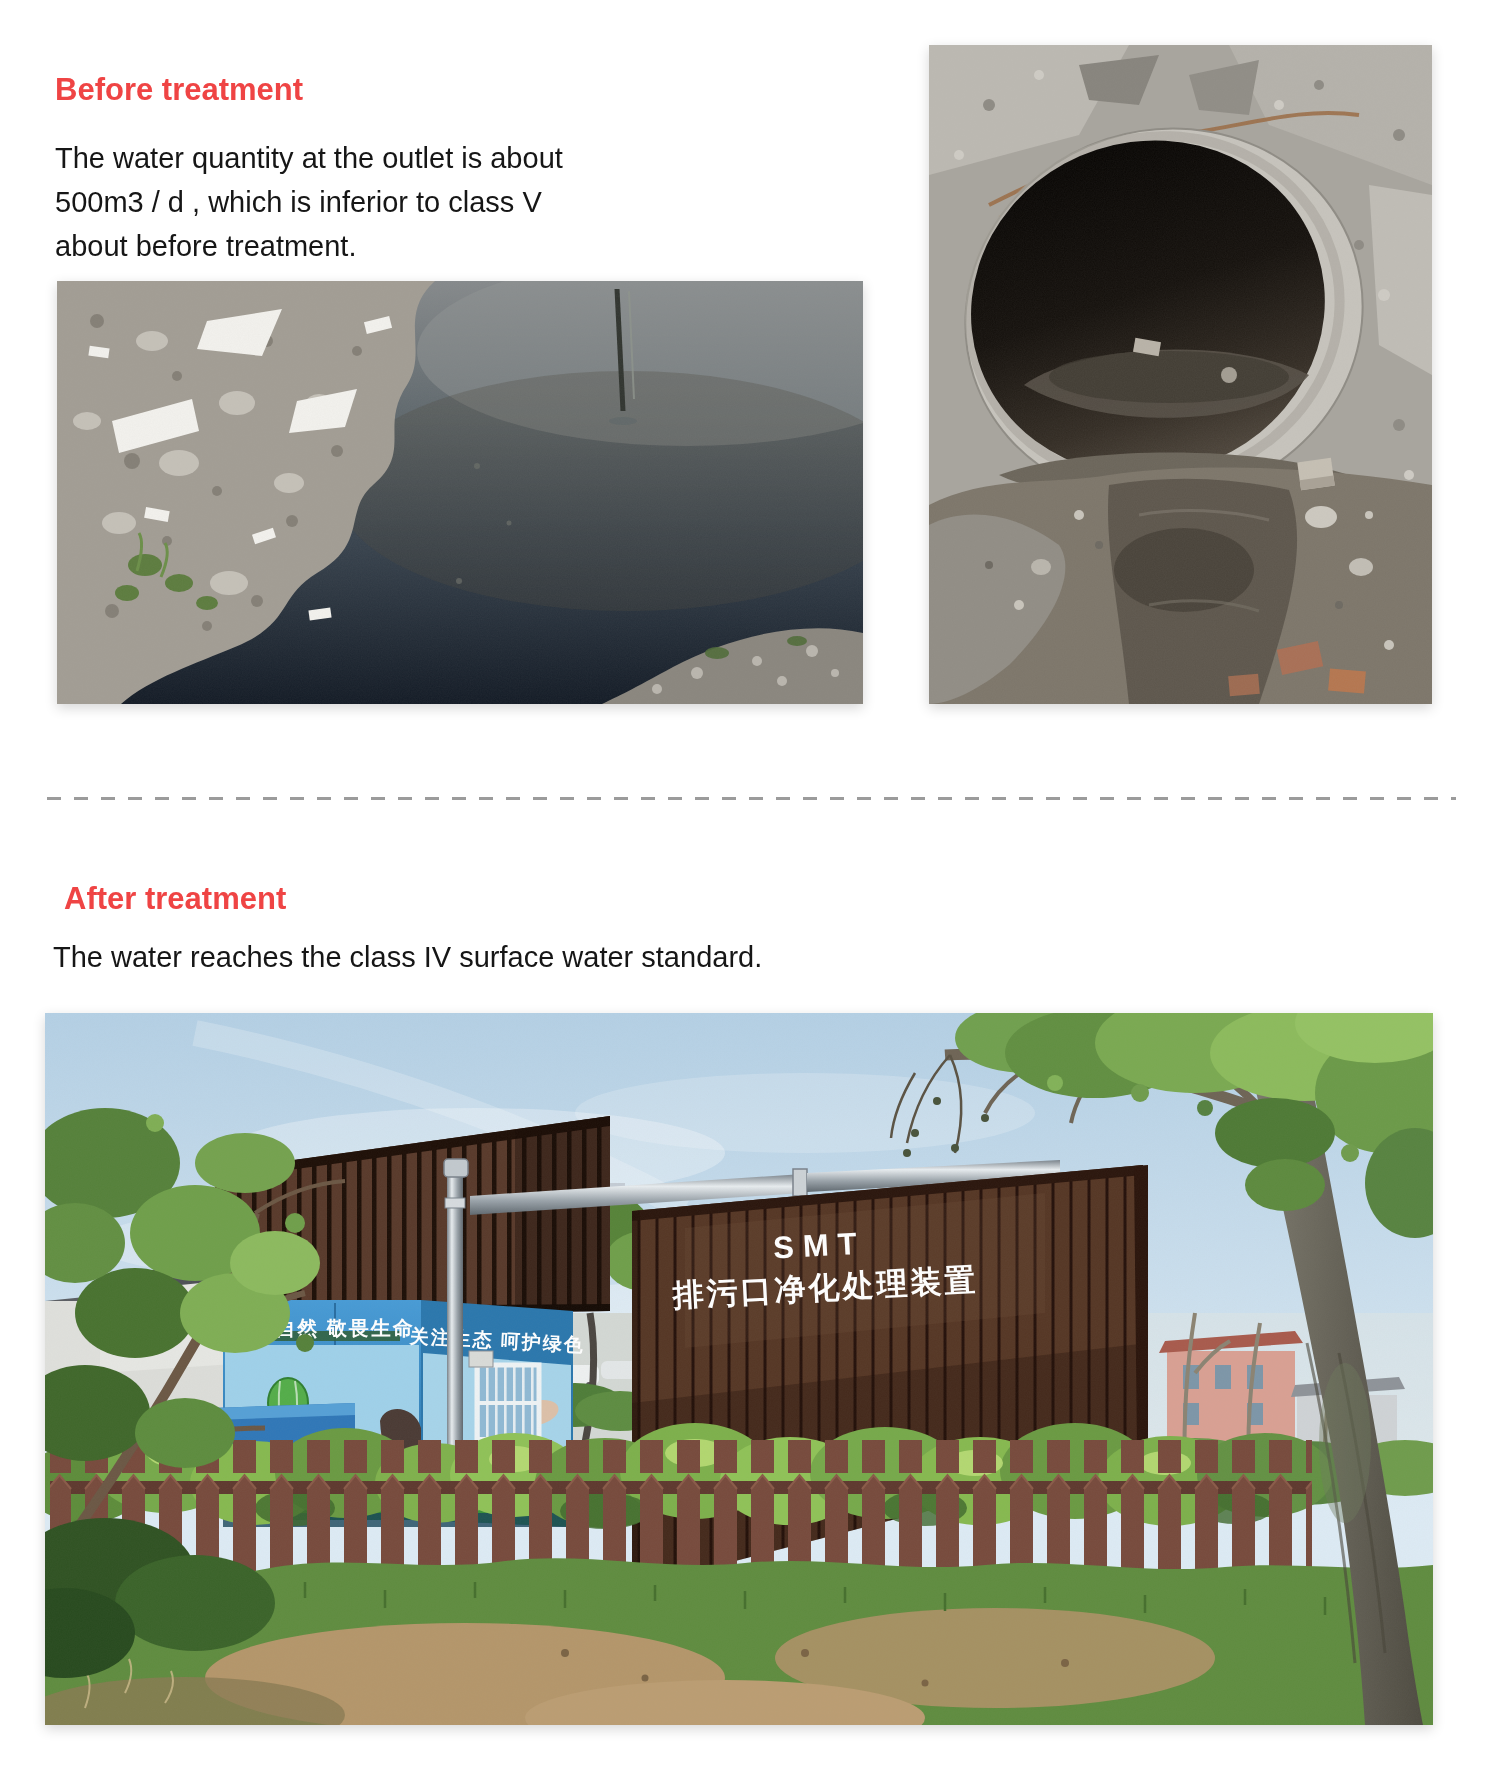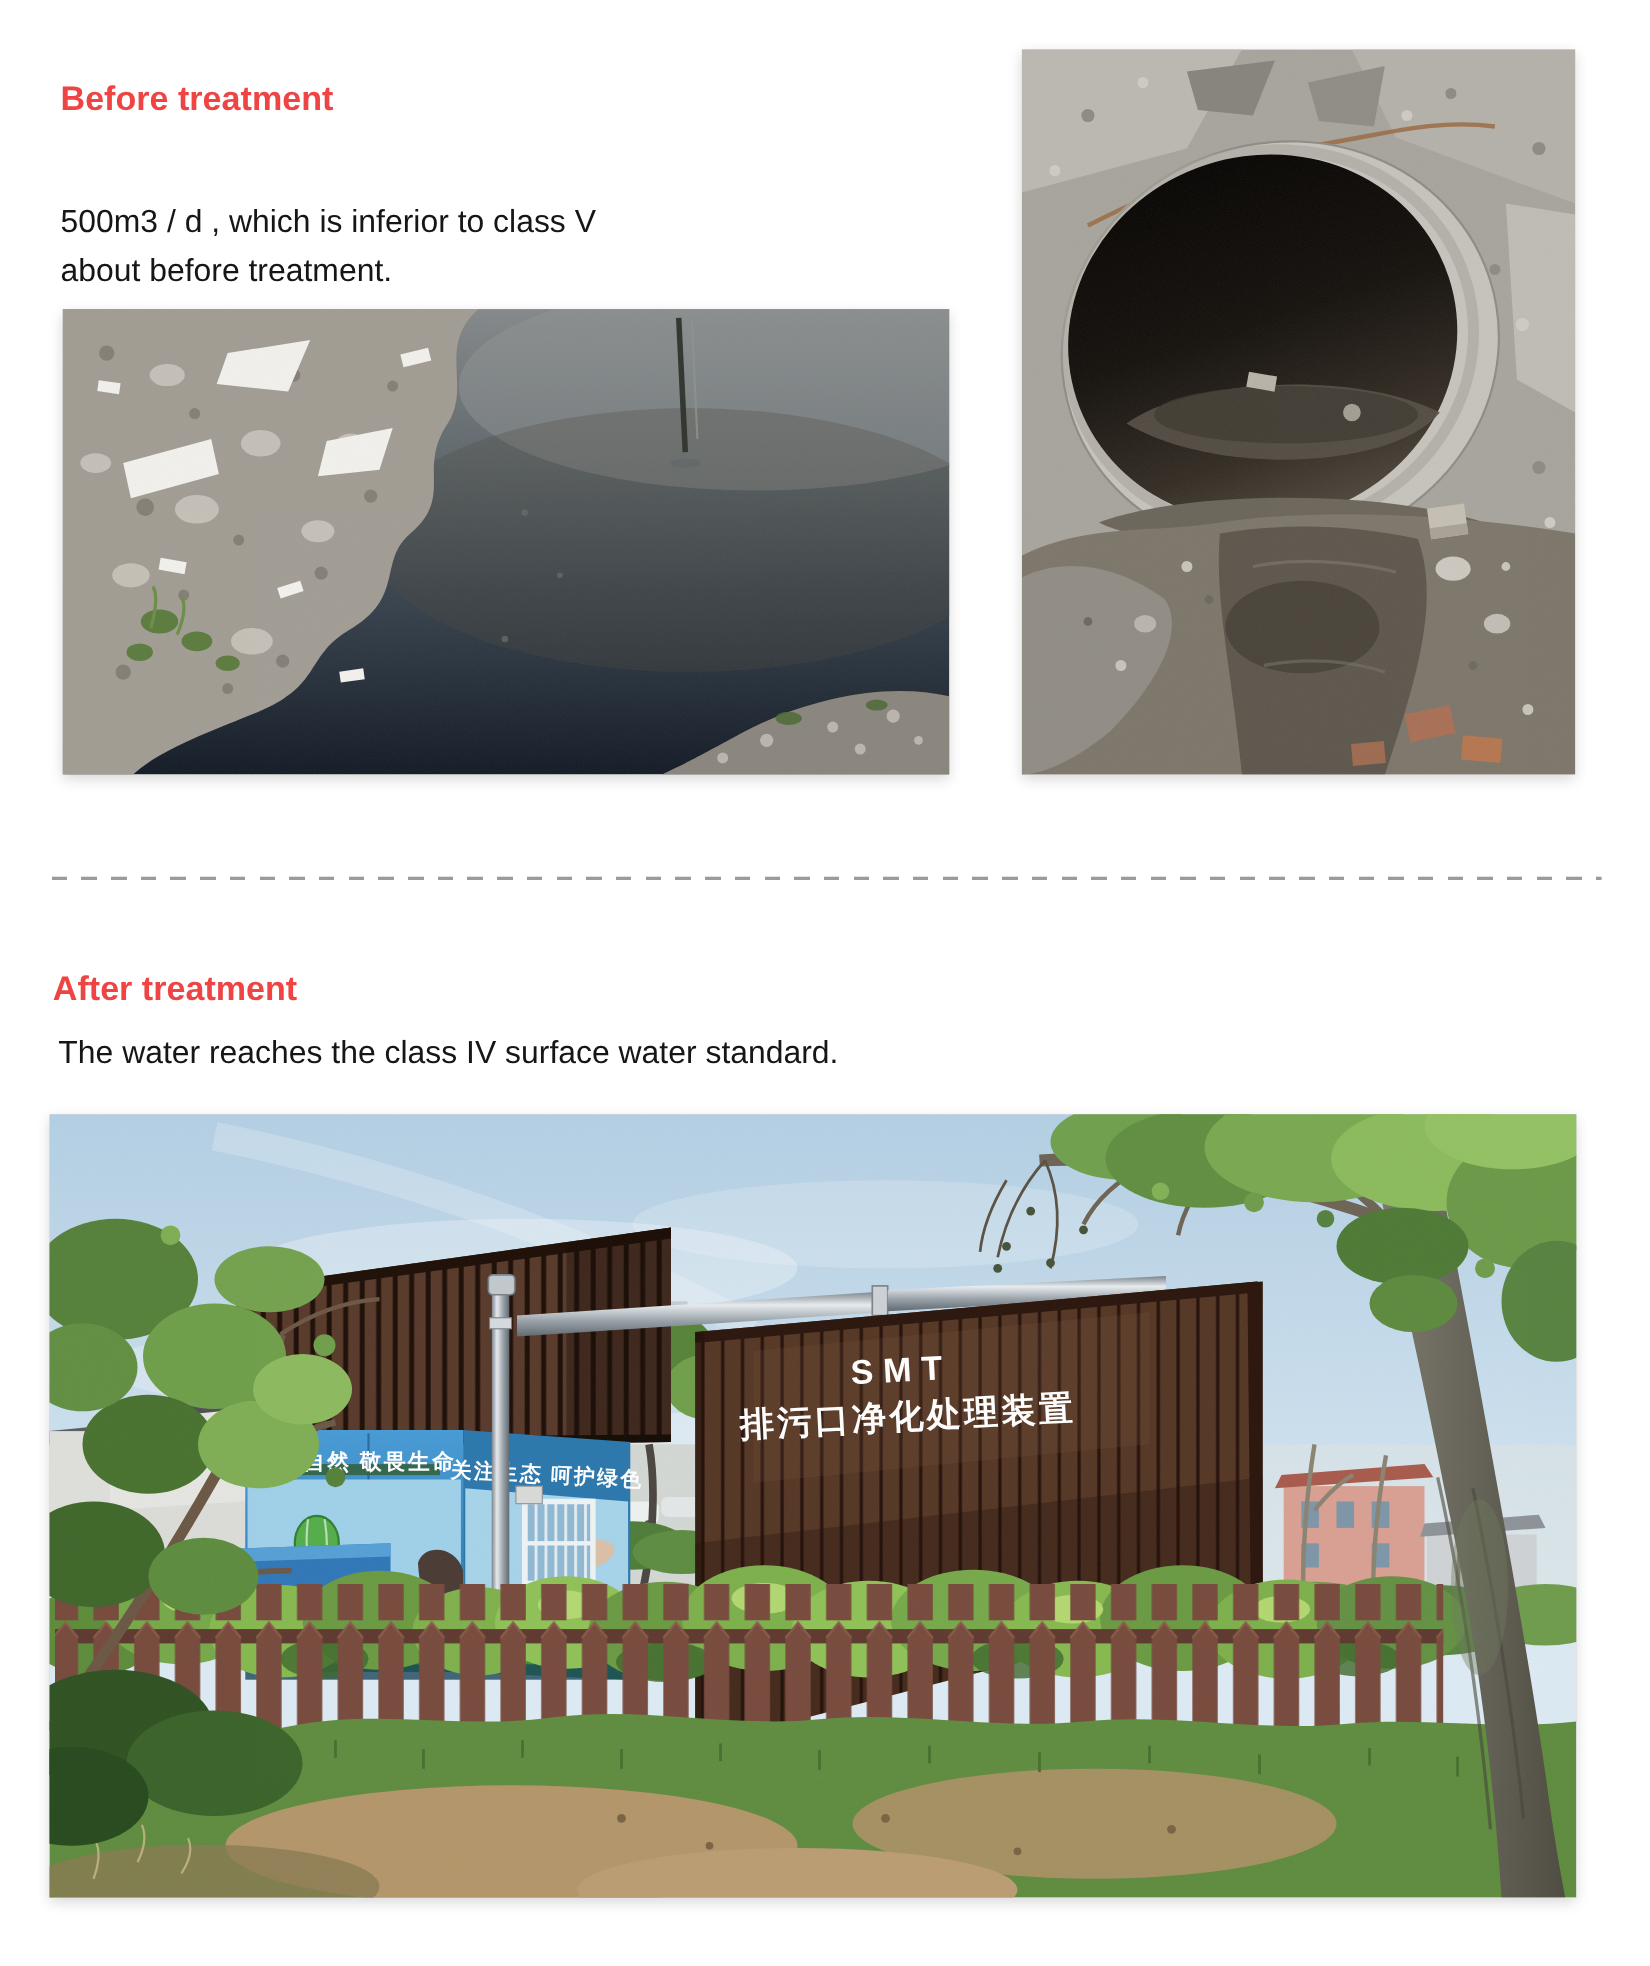--- a/index.html
+++ b/index.html
@@ -12,34 +12,34 @@
   .heading{font-size:31px;font-weight:bold;line-height:36px;color:#ef4444;}
   .body-text{font-size:29px;line-height:44px;color:#161616;}
   #before-heading{left:55px;top:46px;}
   #before-body{left:55px;top:107px;width:640px;}
   #photo-pond{left:57px;top:281px;width:806px;height:423px;}
   #photo-pipe{left:929px;top:45px;width:503px;height:659px;}
   .photo{box-shadow:0 4px 12px rgba(0,0,0,.16);background:#cfcfcf;}
   .photo svg{display:block;}
   #divider{left:47px;top:797px;width:1409px;height:3px;
     background:repeating-linear-gradient(to right,#9b9b9b 0 14px,transparent 14px 27px);}
-  #after-heading{left:48px;top:855px;}
+  #after-heading{left:64px;top:855px;}
   #after-body{left:53px;top:906px;width:1100px;}
   #photo-facility{left:45px;top:1013px;width:1388px;height:712px;}
   svg text{font-family:"Liberation Sans","DejaVu Sans",sans-serif;}
 </style>
 </head>
 <body>
 
 <main>
 
   <section>
     <h2 id="before-heading" class="abs heading">Before treatment</h2>
     <p id="before-body" class="abs body-text">
-      <br>
+      <span>The water quantity at the outlet is about</span><br>
       <span>500m3 / d , which is inferior to class V</span><br>
       <span>about before treatment.</span>
     </p>
 
     <figure id="photo-pond" class="abs photo" style="margin:0">
       <svg width="806" height="423" viewBox="0 0 806 423">
         <defs>
           <linearGradient id="p1water" x1="0" y1="0" x2="0" y2="1">
             <stop offset="0" stop-color="#85898b"></stop>
             <stop offset="0.32" stop-color="#5f686d"></stop>

